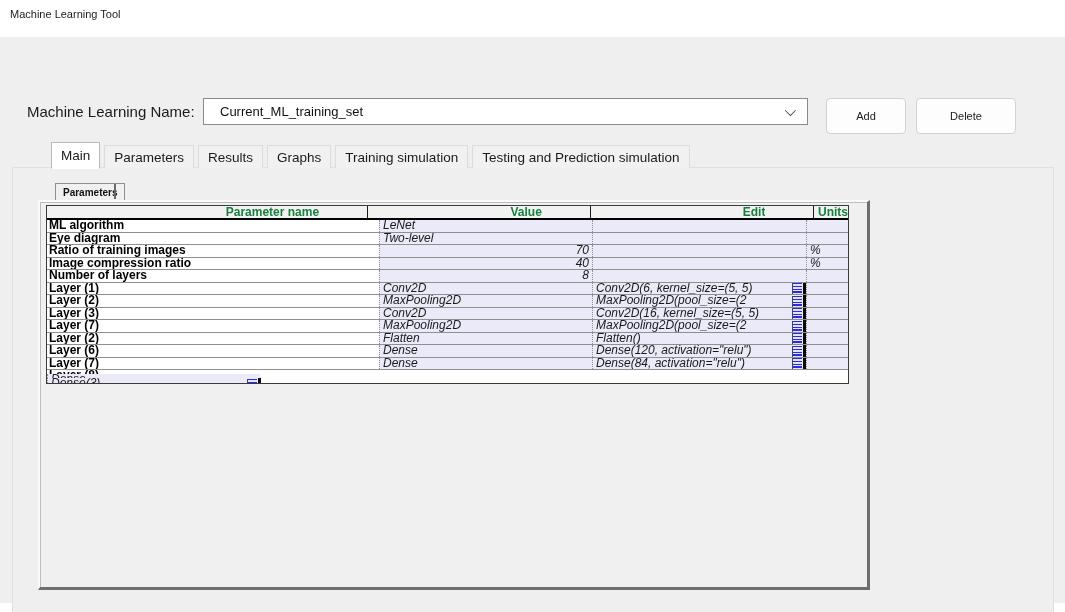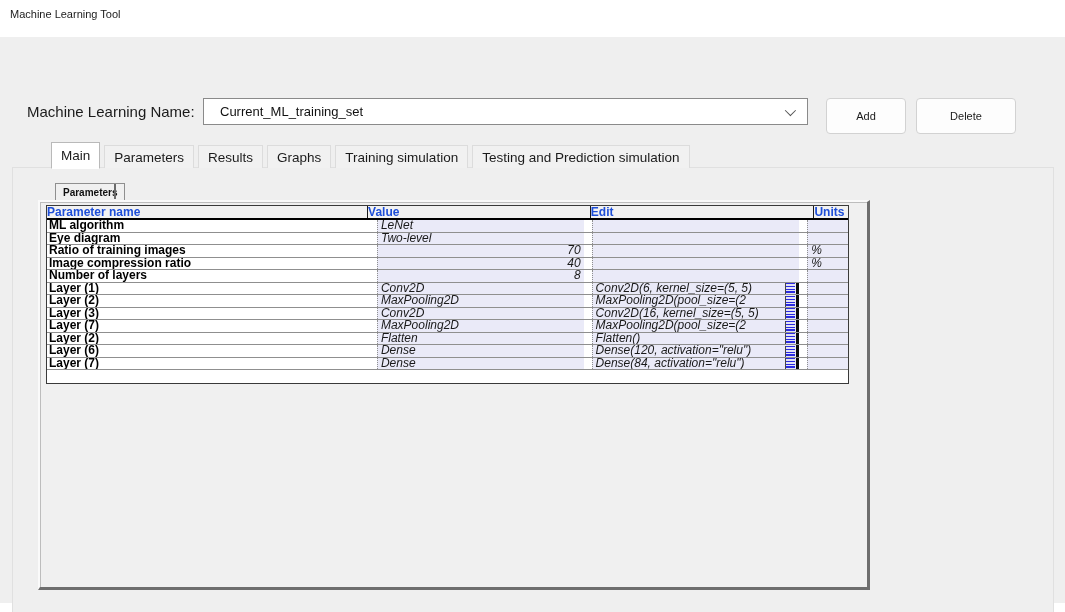--- a/index.html
+++ b/index.html
@@ -50,26 +50,26 @@
     background:#f0f0f0;
     border-top:2px solid #fafafa; border-left:2px solid #fafafa;
     border-right:3px solid #6e6e6e; border-bottom:3px solid #6e6e6e;
     box-shadow:1px 1px 0 #bdbdbd inset; z-index:2; }
 
   
   .param-table { position:absolute; left:6px; top:3px; width:803px;
     border:1px solid #3a3a3a; background:#ffffff; }
   .t-header { display:flex; height:14px; background:#f2f2f2;
     border-bottom:2px solid #000; }
-  .hc { font-size:12px; font-weight:bold; color:#1d4ed8; text-align:left;
+  .hc { font-size:12px; font-weight:bold; color:#15803d; text-align:right;
     line-height:12px; overflow:hidden; white-space:nowrap; }
   .hc + .hc { border-left:1px solid #1a1a1a;margin-left:48px; }
   .w-name { width:332px; } .w-val { width:213px; } .w-edit { width:214px; } .w-units { width:42px; }
 
-  .t-row { display:flex; height:12.5px; border-bottom:1px solid #8f8f8f;gap:8px; }
+  .t-row { display:flex; height:12.5px; border-bottom:1px solid #8f8f8f; }
   .t-row:last-child { border-bottom:none;flex-direction:column; }
   .c { font-size:12px; line-height:11.5px; overflow:hidden; white-space:nowrap; position:relative; }
   .c.name { background:#ffffff; font-weight:bold; color:#000; padding-left:2px; }
   .c.val, .c.edit, .c.units { background:#eaeaf8; font-style:italic; color:#1a1a1a;
     border-left:1px dotted #8f8f8f; padding-left:3px; }
   .c.val.right { text-align:right; padding-right:3px; font-style:italic; }
   .edit-btn { position:absolute; right:4px; top:0.5px; width:10px; height:11px;
     border-left:1px solid #444;
     background-color:#e2e2f2;
     background-image:repeating-linear-gradient(to bottom,

